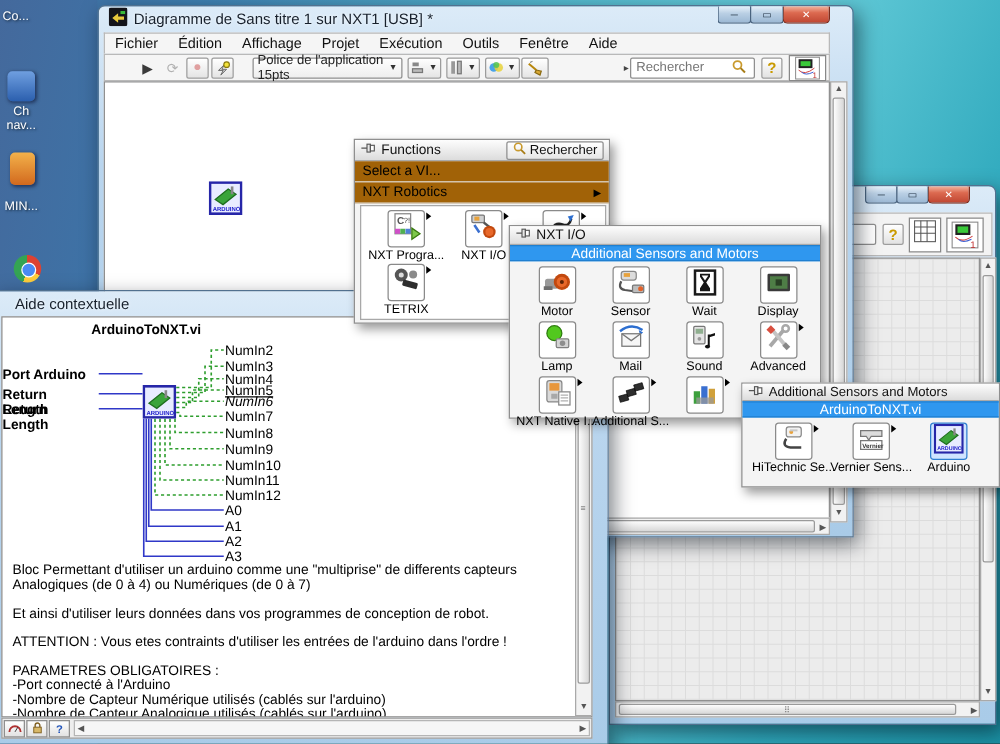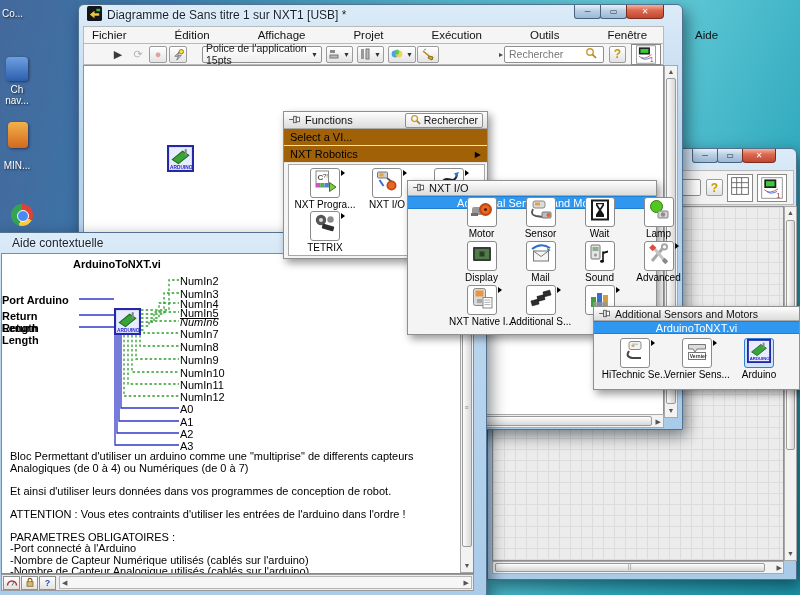--- a/index.html
+++ b/index.html
@@ -21,21 +21,21 @@
     text-shadow:0 0 3px #fff;}
   .capbtns{position:absolute;top:0;display:flex;}
   .capbtn{height:14px;border:1px solid #49637f;border-top:none;display:flex;align-items:center;justify-content:center;
     font-size:8px;color:#fff;background:linear-gradient(#e7f1fa,#b9cfe4 45%,#9cb8d4);color:#234;border-radius:0 0 3px 3px;margin-left:-1px;}
   .capbtn.close{background:linear-gradient(#f3b49e,#dc6a50 40%,#c04733);border-color:#7d2c1c;color:#fff;border-radius:0 0 4px 4px;}
 
   
   #main-win{left:78px;top:4px;width:605px;height:426px;z-index:2;}
   #main-win .capbtns{right:18px;}
   .menubar{position:absolute;left:4px;top:21px;width:581px;height:17px;background:#f5f5f5;border:1px solid #b9b9b9;border-bottom:none;
-    display:flex;align-items:center;font-size:11.5px;color:#111;gap:32px;}
+    display:flex;align-items:center;font-size:11.5px;color:#111;}
   .menu-item{padding:1px 8px;}
   .toolbar{position:absolute;left:4px;top:38px;width:581px;height:22px;background:#f5f5f5;border:1px solid #b9b9b9;
     display:flex;align-items:center;font-size:11px;color:#222;}
   .tbtn{width:18px;height:17px;display:flex;align-items:center;justify-content:center;margin:0 1px;border:1px solid transparent;}
   .tbtn.boxed{border:1px solid #9c9c9c;background:linear-gradient(#fff,#e4e4e4);border-radius:2px;}
   .fontsel{display:flex;align-items:center;justify-content:space-between;width:120px;height:17px;border:1px solid #8f8f8f;
     background:linear-gradient(#fff,#eee);border-radius:2px;padding:0 3px;font-size:10.5px;margin-left:14px;}
   .ddbtn{display:flex;align-items:center;height:17px;border:1px solid #9c9c9c;background:linear-gradient(#fff,#e4e4e4);
     border-radius:2px;margin-left:4px;padding:0 2px;gap:1px;}
   .caret{font-size:7px;color:#333;}
@@ -480,21 +480,21 @@
       <span>
         <svg width="13" height="9" viewBox="0 0 14 10">
             <path d="M1 5h5" stroke="#555"></path>
             <rect x="6" y="1.5" width="3" height="7" fill="#e8e8e8" stroke="#555"></rect>
             <rect x="9" y="2.5" width="3.5" height="5" fill="#fff" stroke="#555"></rect>
           </svg>
       </span>
       <span>NXT I/O</span>
     </div>
     <div class="banner">Additional Sensors and Motors</div>
-    <div class="pal-grid" style="left:8px;top:16px;width:236px;grid-template-columns:repeat(4,59px);grid-auto-rows:44px;margin-left:36px;">
+    <div class="pal-grid" style="left:8px;top:32px;width:236px;grid-template-columns:repeat(4,59px);grid-auto-rows:44px;">
 
         <div class="pal-item">
           <div class="pi-btn">
             <span><svg viewBox="0 0 24 24">
                 <rect x="2" y="9" width="11" height="8" rx="2" fill="#9a9a9a"></rect>
                 <rect x="1" y="15" width="7" height="3" fill="#6e6e6e"></rect>
                 <circle cx="15.5" cy="11.5" r="6.5" fill="#c2490f"></circle>
                 <circle cx="15.5" cy="11.5" r="4.2" fill="#e8682a"></circle>
                 <circle cx="15.5" cy="11.5" r="1.6" fill="#5e2306"></circle>
               </svg></span>
@@ -522,37 +522,37 @@
                 <path d="M8 5h8v2.4l-3 4.6 3 4.6V19H8v-2.4l3-4.6-3-4.6z" fill="#161616"></path>
                 <path d="M9.3 6.3h5.4L12 10.4z" fill="#fff"></path>
               </svg></span>
           </div>
           <div class="pi-label">Wait</div>
         </div>
 
         <div class="pal-item">
           <div class="pi-btn">
             <span><svg viewBox="0 0 24 24">
+                <rect x="3" y="5" width="18" height="14" rx="1" fill="#3a3a3a"></rect>
+                <rect x="5" y="7" width="14" height="10" fill="#4e7d46"></rect>
+                <rect x="9.5" y="9.5" width="5" height="5" fill="#283f24"></rect>
+              </svg></span>
+          </div>
+          <div class="pi-label">Display</div>
+        </div>
+
+        <div class="pal-item">
+          <div class="pi-btn">
+            <span><svg viewBox="0 0 24 24">
                 <circle cx="9.5" cy="8.5" r="6" fill="#52c81e" stroke="#2e7d0e"></circle>
                 <rect x="11" y="13" width="10" height="7" rx="1" fill="#d4d4d4" stroke="#808080"></rect>
                 <circle cx="16" cy="16.5" r="2.2" fill="#8e8e8e"></circle>
               </svg></span>
           </div>
           <div class="pi-label">Lamp</div>
-        </div>
-
-        <div class="pal-item">
-          <div class="pi-btn">
-            <span><svg viewBox="0 0 24 24">
-                <rect x="3" y="5" width="18" height="14" rx="1" fill="#3a3a3a"></rect>
-                <rect x="5" y="7" width="14" height="10" fill="#4e7d46"></rect>
-                <rect x="9.5" y="9.5" width="5" height="5" fill="#283f24"></rect>
-              </svg></span>
-          </div>
-          <div class="pi-label">Display</div>
         </div>
 
         <div class="pal-item">
           <div class="pi-btn">
             <span><svg viewBox="0 0 24 24">
                 <path d="M3 7q9-7 18-1" fill="none" stroke="#2d6fd0" stroke-width="2"></path>
                 <path d="M21.5 8l-3.5-2 1 4z" fill="#2d6fd0"></path>
                 <rect x="4.5" y="9" width="15" height="10" fill="#f6f6f6" stroke="#777"></rect>
                 <path d="M4.5 9l7.5 5.5L19.5 9" fill="none" stroke="#777"></path>
               </svg></span>

